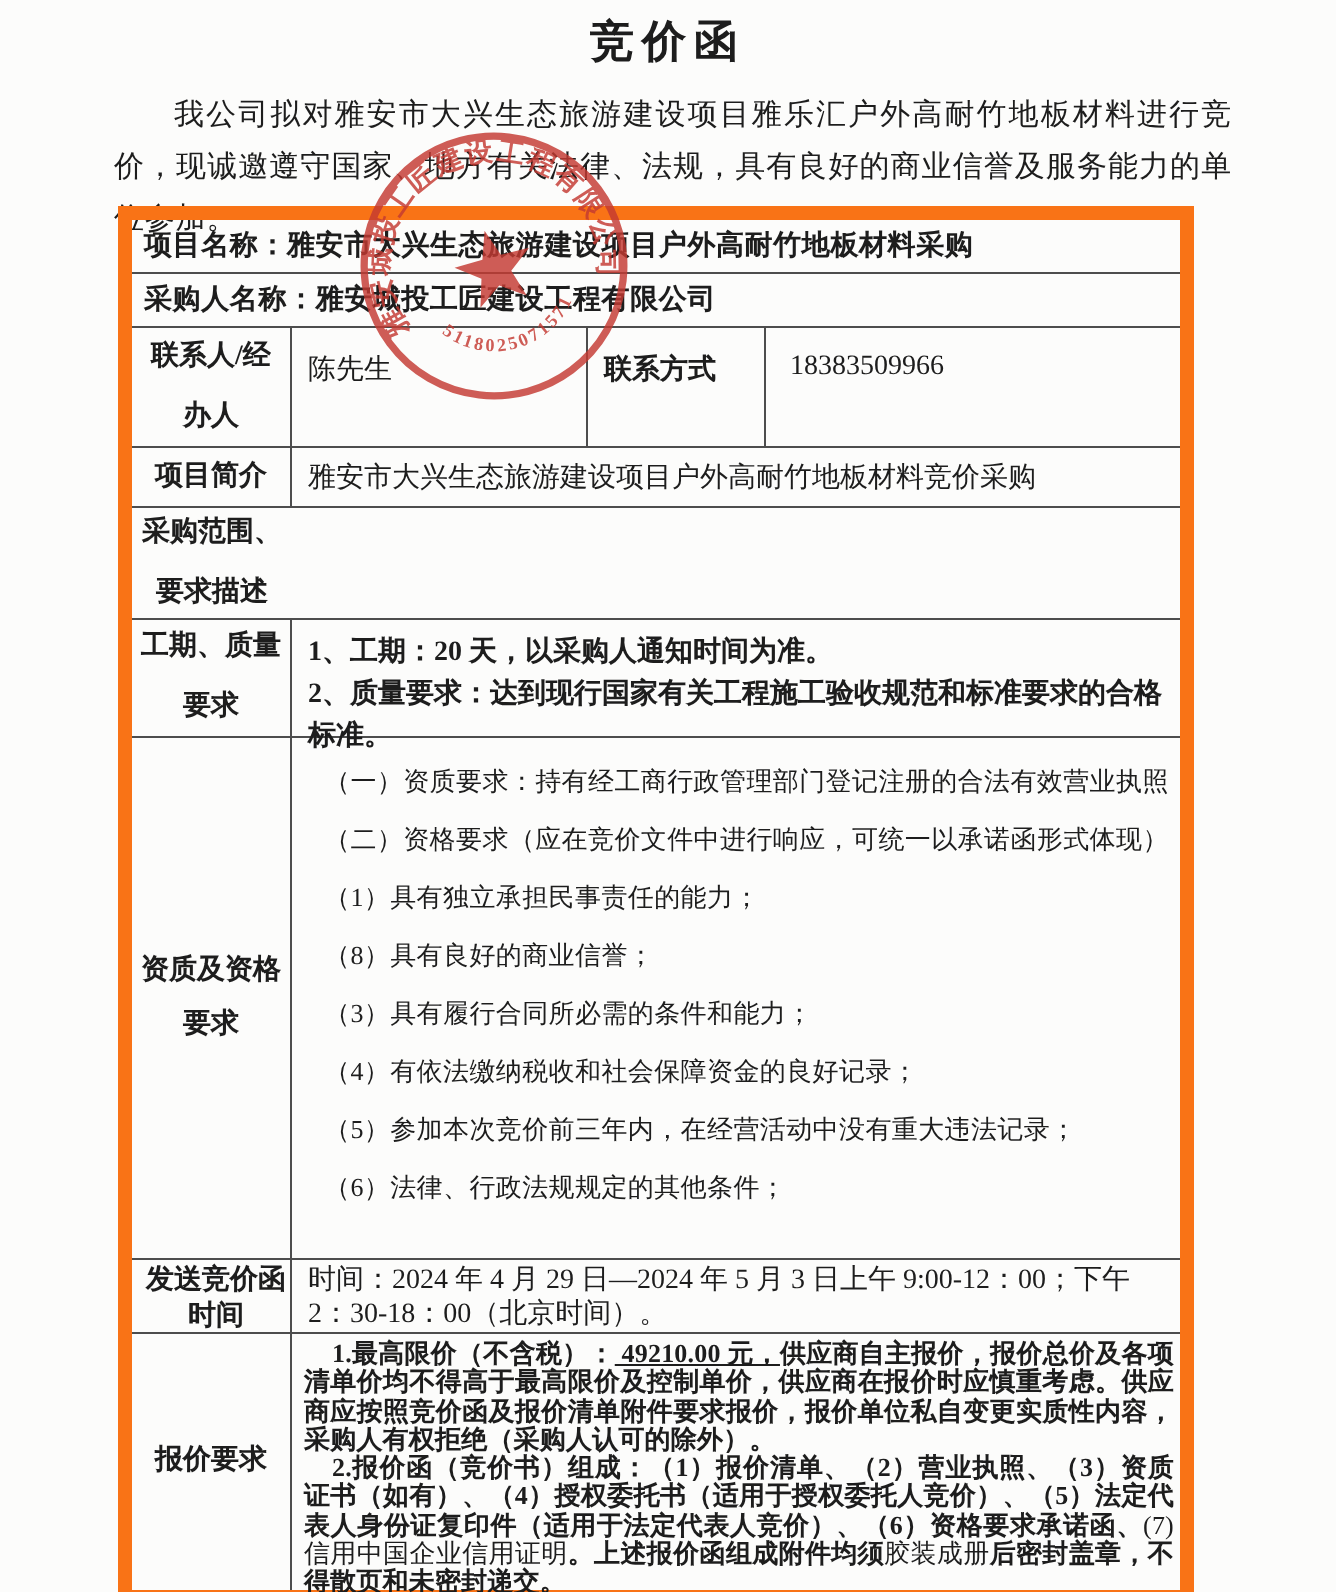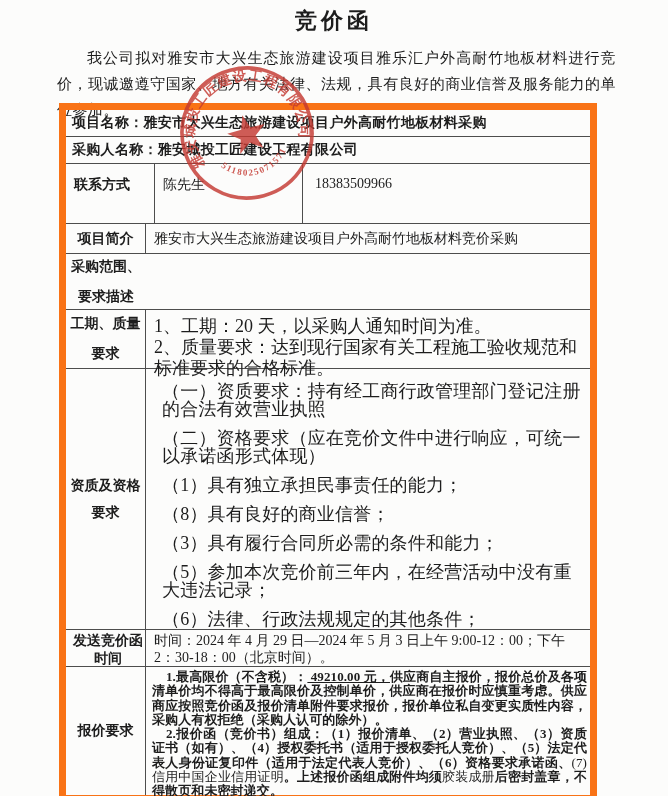--- a/index.html
+++ b/index.html
@@ -63,24 +63,24 @@
   }
   
   .contact-name { width:148px; flex:0 0 148px; padding:12px 0 0 8px; }
   .contact-method-label { width:89px; flex:0 0 89px; padding:12px 0 0 8px; font-weight:700; }
   .contact-phone { flex:1; padding:12px 0 0 12px; }
   
   .summary-cell { display:flex; align-items:center; padding-left:8px; }
   
   .scope-cell { padding-top:7px; }
   
-  .duration-cell { padding-top:6px; font-size:18px; line-height:21px; padding-right:2px; }
+  .duration-cell { padding-top:6px; font-size:14px; line-height:21px; padding-right:2px;font-weight:bold; }
   
   .qual-label { line-height:27px; }
-  .qual-cell { padding:13px 4px 0 16px; font-size:18px; }
+  .qual-cell { padding:13px 4px 0 16px; font-size:13px; }
   .qual-line { line-height:18px; margin-bottom:11px; letter-spacing:0.2px; }
   .qual-line.bold { font-weight:400; }
   
   .time-label {
     align-items:flex-start; justify-content:flex-start;
     text-align:center; line-height:18px; padding:2px 0 0 5px;
   }
   .time-cell { padding:2px 4px 0 8px; line-height:17px; }
   
   .quote-cell { padding:3px 3px 0 6px; font-size:13px; line-height:14.3px; letter-spacing:0.1px; }
@@ -115,22 +115,23 @@
   </div>
 
   <div class="row r2">
     <div class="cell fullrow-cell">
       <span>采购人名称：</span>
         <span>雅安城投工匠建设工程有限公司</span>
     </div>
   </div>
 
   <div class="row r3">
+    <div class="cell label-cell">联系人/经办人</div>
+    <div class="cell contact-name">陈先生</div>
     <div class="cell contact-method-label">联系方式</div>
-    <div class="cell contact-name">陈先生</div>
     <div class="cell contact-phone">18383509966</div>
   </div>
 
   <div class="row r4">
     <div class="cell label-cell">项目简介</div>
     <div class="cell value-cell summary-cell">雅安市大兴生态旅游建设项目户外高耐竹地板材料竞价采购</div>
   </div>
 
   <div class="row r5">
     <div class="cell label-cell">采购范围、要求描述</div>
@@ -145,20 +146,21 @@
   </div>
 
   <div class="row r7">
     <div class="cell label-cell qual-label">资质及资格要求</div>
     <div class="cell value-cell qual-cell">
       <div class="qual-line">（一）资质要求：持有经工商行政管理部门登记注册的合法有效营业执照</div>
       <div class="qual-line bold">（二）资格要求（应在竞价文件中进行响应，可统一以承诺函形式体现）</div>
       <div class="qual-line">（1）具有独立承担民事责任的能力；</div>
       <div class="qual-line">（8）具有良好的商业信誉；</div>
       <div class="qual-line">（3）具有履行合同所必需的条件和能力；</div>
+      <div class="qual-line">（4）有依法缴纳税收和社会保障资金的良好记录；</div>
       <div class="qual-line">（5）参加本次竞价前三年内，在经营活动中没有重大违法记录；</div>
       <div class="qual-line">（6）法律、行政法规规定的其他条件；</div>
     </div>
   </div>
 
   <div class="row r8">
     <div class="cell label-cell time-label">发送竞价函时间</div>
     <div class="cell value-cell time-cell">时间：2024 年 4 月 29 日—2024 年 5 月 3 日上午 9:00-12：00；下午 2：30-18：00（北京时间）。</div>
   </div>
 

